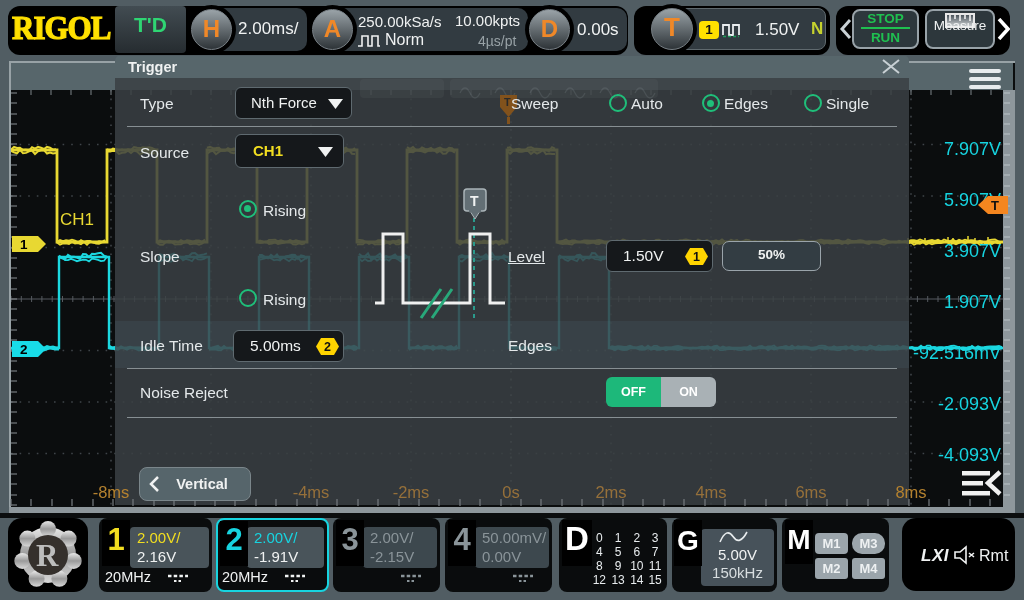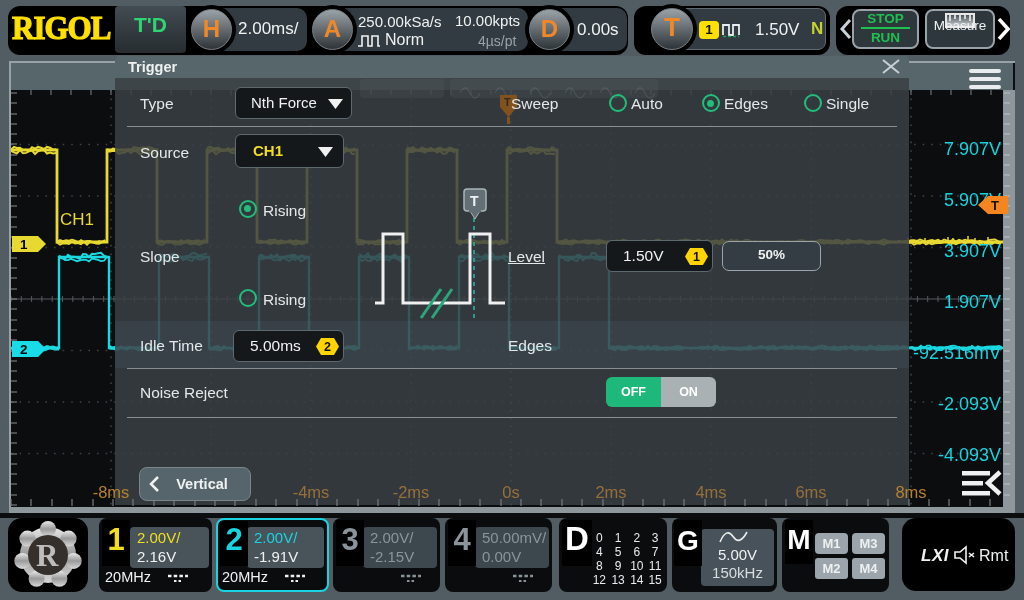--- a/index.html
+++ b/index.html
@@ -397,21 +397,21 @@
 <svg class="abs" style="z-index:9;left:719px;top:530px;" width="29" height="15">
       <path d="M1,12 Q7.5,-3 14,6.5 Q20.5,16 28,2" stroke="#e8ecee" stroke-width="1.6" fill="none"></path>
     </svg>
 <div class="abs" style="z-index:9;left:701px;top:546px;width:73px;text-align:center;font-size:15px;color:#f0f2f2;">5.00V</div>
 <div class="abs" style="z-index:9;left:701px;top:564px;width:73px;text-align:center;font-size:15px;color:#d8dee0;">150kHz</div>
 
 <div class="abs" style="z-index:7;left:782px;top:518px;width:107px;height:74px;background:#0a0c0d;border-radius:8px;"></div>
 <div class="abs" style="z-index:8;left:785px;top:520px;width:28px;height:44px;background:#000;"></div>
 <div class="abs" style="z-index:9;left:785px;top:524px;width:28px;text-align:center;font-size:28px;font-weight:bold;color:#fff;">M</div>
 <div class="abs" style="z-index:9;left:815px;top:533px;width:33px;height:21px;background:#9ba5ab;border-radius:4px;text-align:center;font-size:13px;font-weight:bold;line-height:21px;color:#eef1f2;">M1</div>
-<div class="abs" style="z-index:9;left:852px;top:533px;width:33px;height:21px;background:#9ba5ab;border-radius:4px;text-align:center;font-size:13px;font-weight:bold;line-height:21px;color:#eef1f2;">M3</div>
+<div class="abs" style="z-index:9;left:852px;top:533px;width:33px;height:21px;background:#9ba5ab;border-radius:10px;text-align:center;font-size:13px;font-weight:bold;line-height:21px;color:#eef1f2;">M3</div>
 <div class="abs" style="z-index:9;left:815px;top:558px;width:33px;height:21px;background:#9ba5ab;border-radius:3px;text-align:center;font-size:13px;font-weight:bold;line-height:21px;color:#eef1f2;">M2</div>
 <div class="abs" style="z-index:9;left:852px;top:558px;width:33px;height:21px;background:#9ba5ab;border-radius:3px;text-align:center;font-size:13px;font-weight:bold;line-height:21px;color:#eef1f2;">M4</div>
 
 <div class="abs" style="z-index:7;left:902px;top:518px;width:113px;height:73px;background:#000;border-radius:14px;"></div>
 <div class="abs" style="z-index:8;left:921px;top:546px;font-size:17px;font-weight:bold;font-style:italic;color:#f0f2f2;letter-spacing:0.5px;">LXI</div>
 <svg class="abs" style="z-index:8;left:954px;top:545px;" width="22" height="20">
       <path d="M1,7 H6 L12,2 V18 L6,13 H1 Z" fill="none" stroke="#f0f2f2" stroke-width="1.6"></path>
       <path d="M15,8 L20,12 M20,8 L15,12" stroke="#f0f2f2" stroke-width="1.6"></path>
     </svg>
 <div class="abs" style="z-index:8;left:979px;top:547px;font-size:16px;color:#f0f2f2;">Rmt</div>

